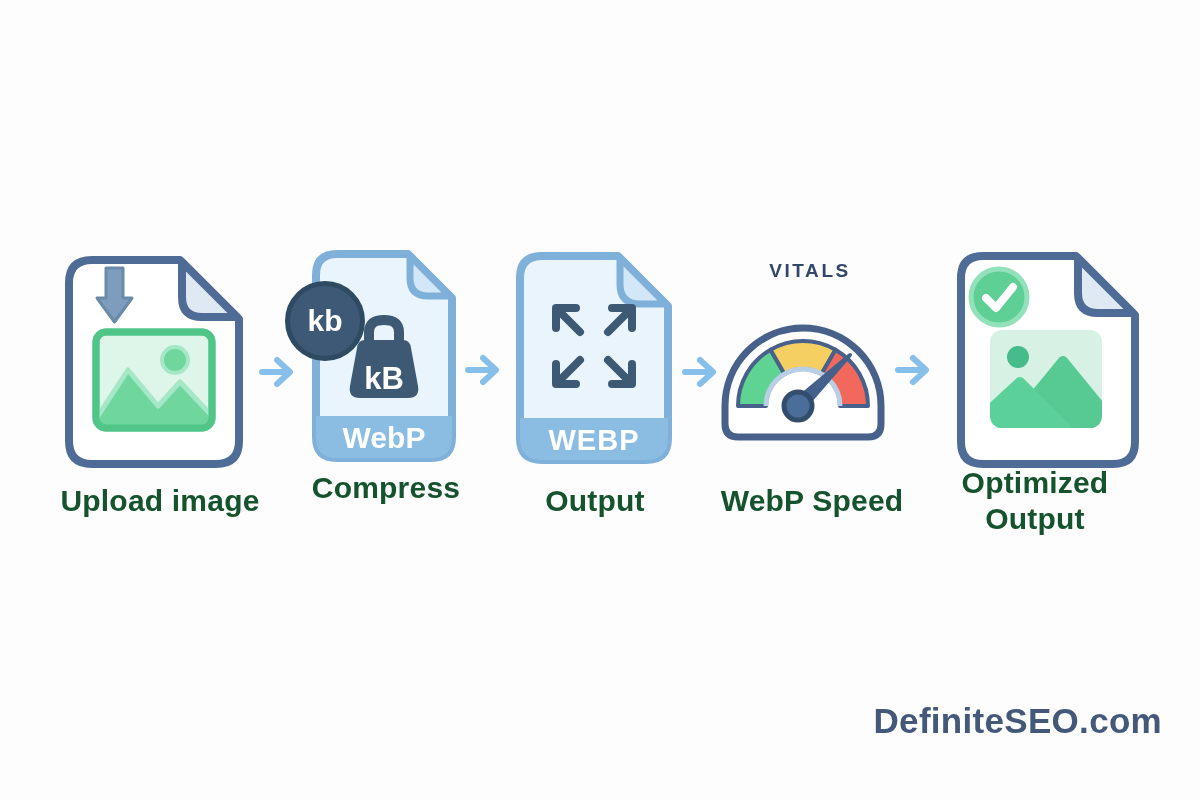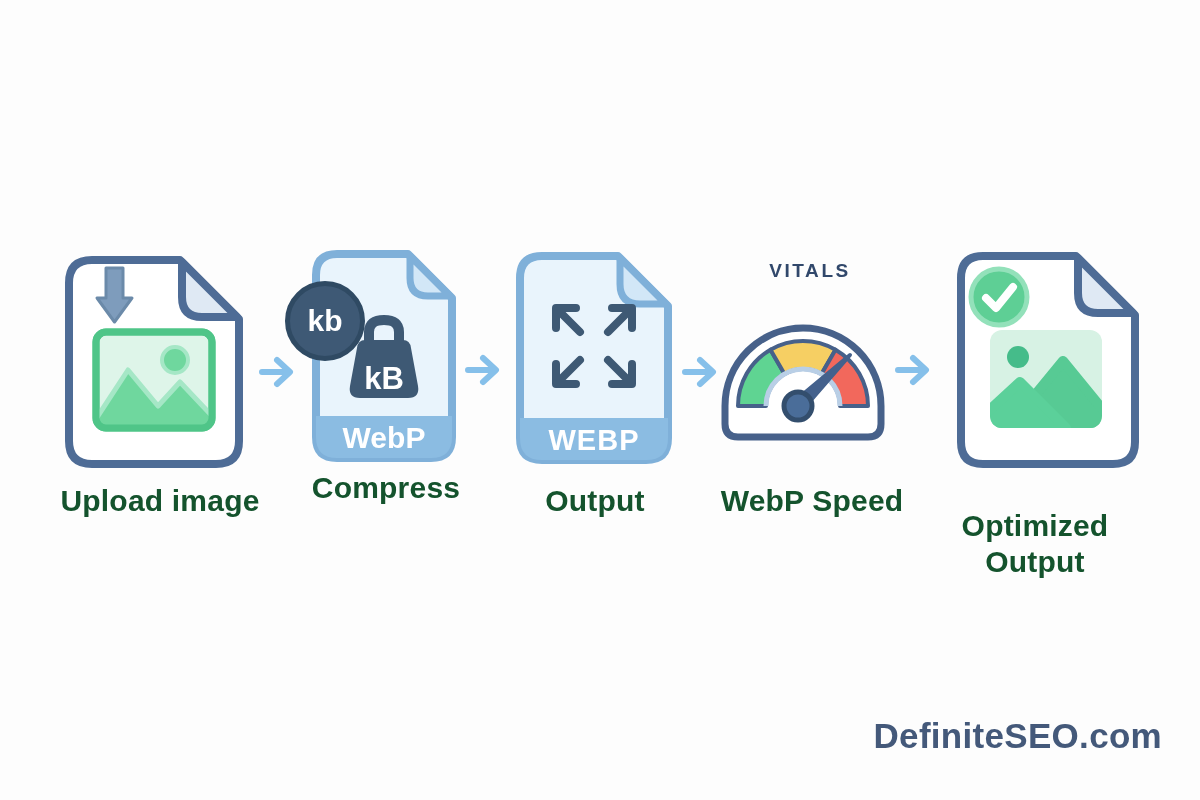--- a/index.html
+++ b/index.html
@@ -16,21 +16,21 @@
     position:absolute;text-align:center;font-weight:700;font-size:19px;
     letter-spacing:2.6px;color:#31486b;line-height:1.35;
   }
   .kb-badge{
     position:absolute;width:70px;height:70px;border-radius:50%;
     background:#3e5975;border:5px solid #2f4a63;color:#ffffff;
     font-weight:700;font-size:30px;display:flex;align-items:center;justify-content:center;
   }
   .watermark{
     position:absolute;font-weight:700;font-size:35px;color:#44597a;
-    text-align:right;letter-spacing:.3px;margin-top:15px;
+    text-align:right;letter-spacing:.3px;
   }
   svg{display:block;}
   svg text{font-family:"Liberation Sans",sans-serif;font-weight:700;}
 </style>
 </head>
 <body>
 
 <div class="canvas">
 
   <svg class="abs" style="left:62px;top:254px;" width="184" height="216" viewBox="0 0 184 216">
@@ -120,17 +120,17 @@
       <path d="M 16 178 L 66 132 L 112 178 Z" fill="#5bd09a" stroke="#5bd09a" stroke-width="10" stroke-linejoin="round"></path>
     </g>
     <circle cx="45" cy="47" r="28" fill="#5ecf95" stroke="#93e1ba" stroke-width="5"></circle>
     <path d="M 32 48 L 42 58 L 59 37" fill="none" stroke="#ffffff" stroke-width="8" stroke-linecap="round" stroke-linejoin="round"></path>
   </svg>
 
   <div class="step-label" style="left:38px;top:483px;width:244px;">Upload image</div>
   <div class="step-label" style="left:296px;top:470px;width:180px;">Compress</div>
   <div class="step-label" style="left:505px;top:483px;width:180px;">Output</div>
   <div class="step-label" style="left:710px;top:483px;width:204px;">WebP Speed</div>
-  <div class="step-label" style="left:933px;top:508px;width:204px;">Optimized Output</div>
+  <div class="step-label" style="left:933px;top:465px;width:204px;">Optimized Output</div>
 
   <div class="watermark" style="left:840px;top:701px;width:322px;">DefiniteSEO.com</div>
 
 </div>
 
 </body></html>

